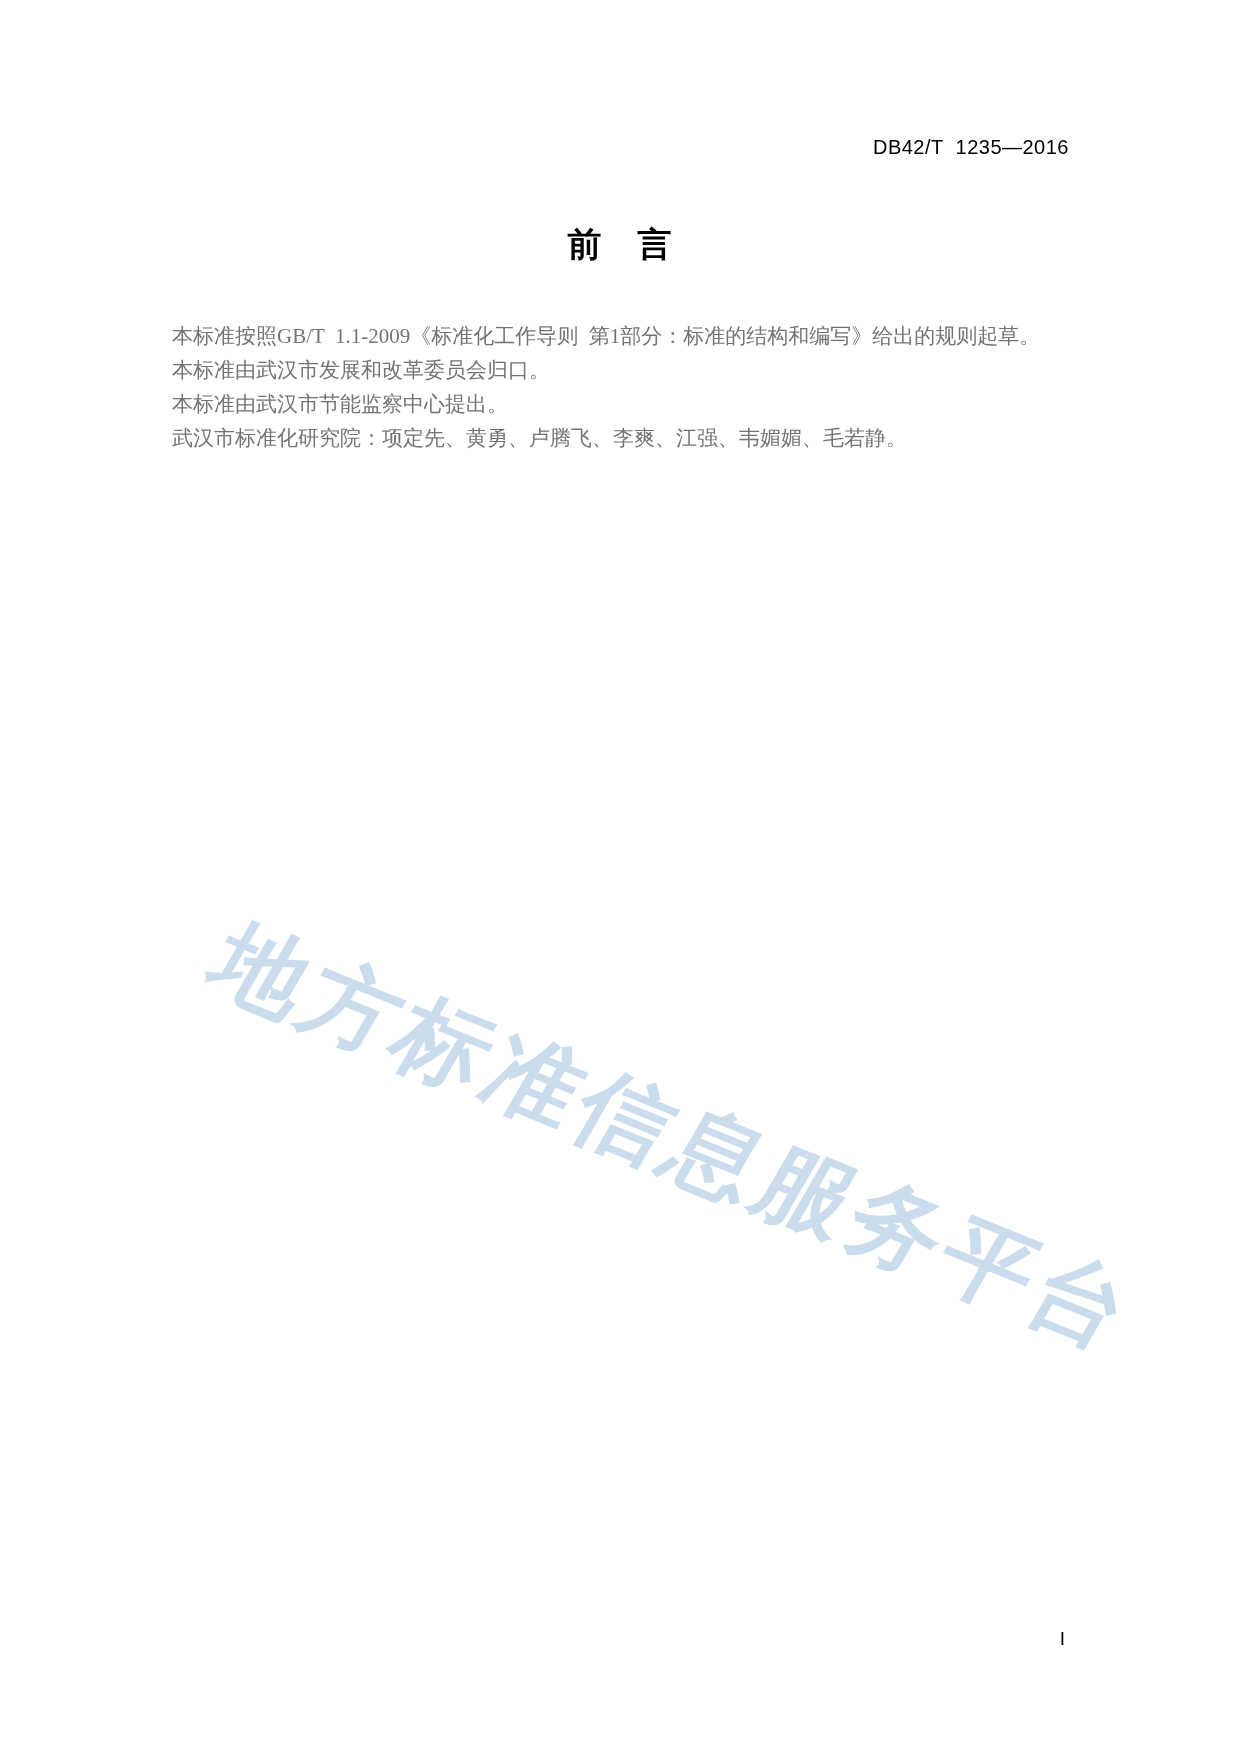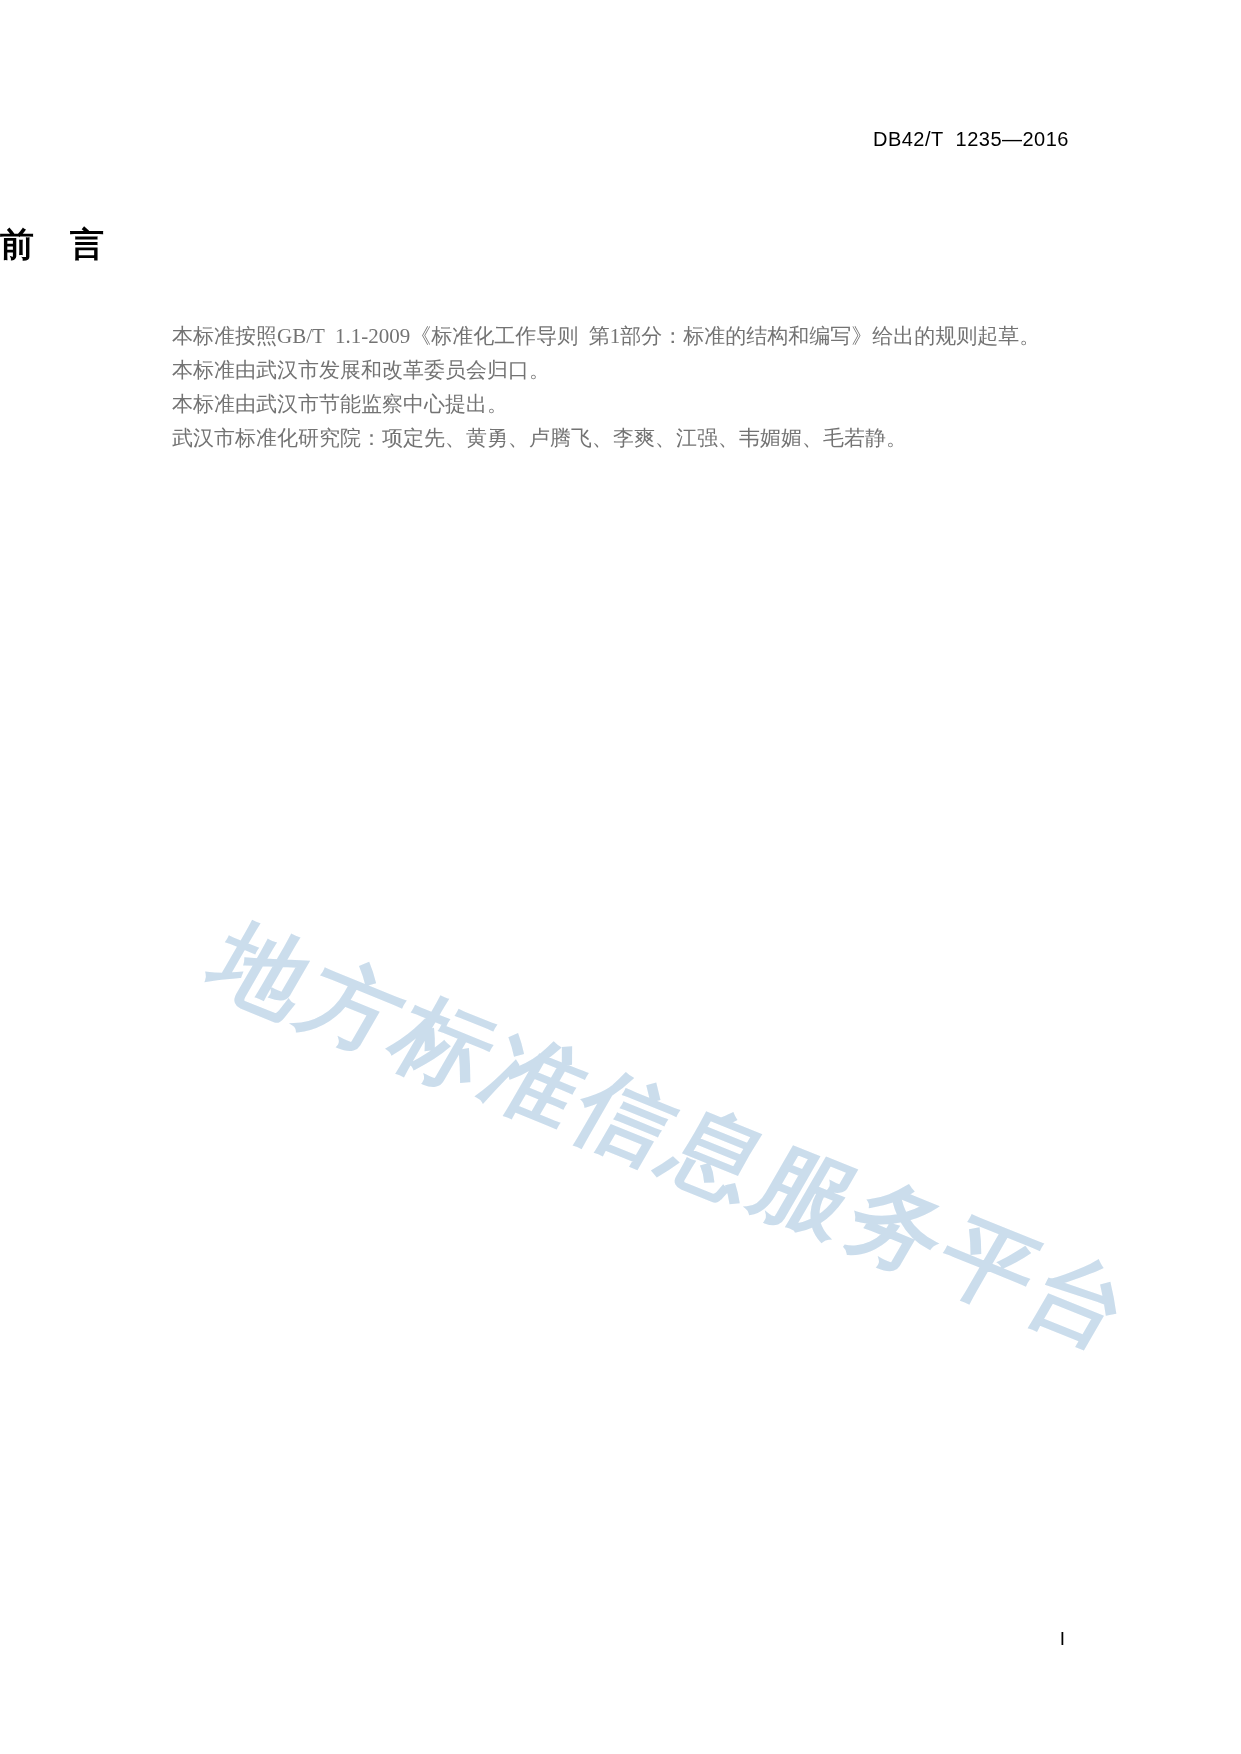--- a/index.html
+++ b/index.html
@@ -11,34 +11,34 @@
     position: relative;
     width: 1241px;
     height: 1754px;
     background: #ffffff;
     overflow: hidden;
     font-family: "Liberation Serif", "DejaVu Serif", serif;
     color: #000000;
   }
   .header-code {
     position: absolute;
-    top: 128px;
+    top: 136px;
     right: 172px;
     font-family: "Liberation Sans", "DejaVu Sans", sans-serif;
     font-size: 20px;
     letter-spacing: 0.5px;
     color: #000000;
     white-space: pre;
   }
   .doc-title {
     position: absolute;
     top: 222px;
     left: 0;
     width: 100%;
-    text-align: left;
+    text-align: center;
     font-family: "Liberation Sans", "DejaVu Sans", sans-serif;
     font-weight: bold;
     font-size: 34px;
     letter-spacing: 2px;
     color: #000000;
   }
   .doc-title .gap {
     display: inline-block;
     width: 34px;
   }

